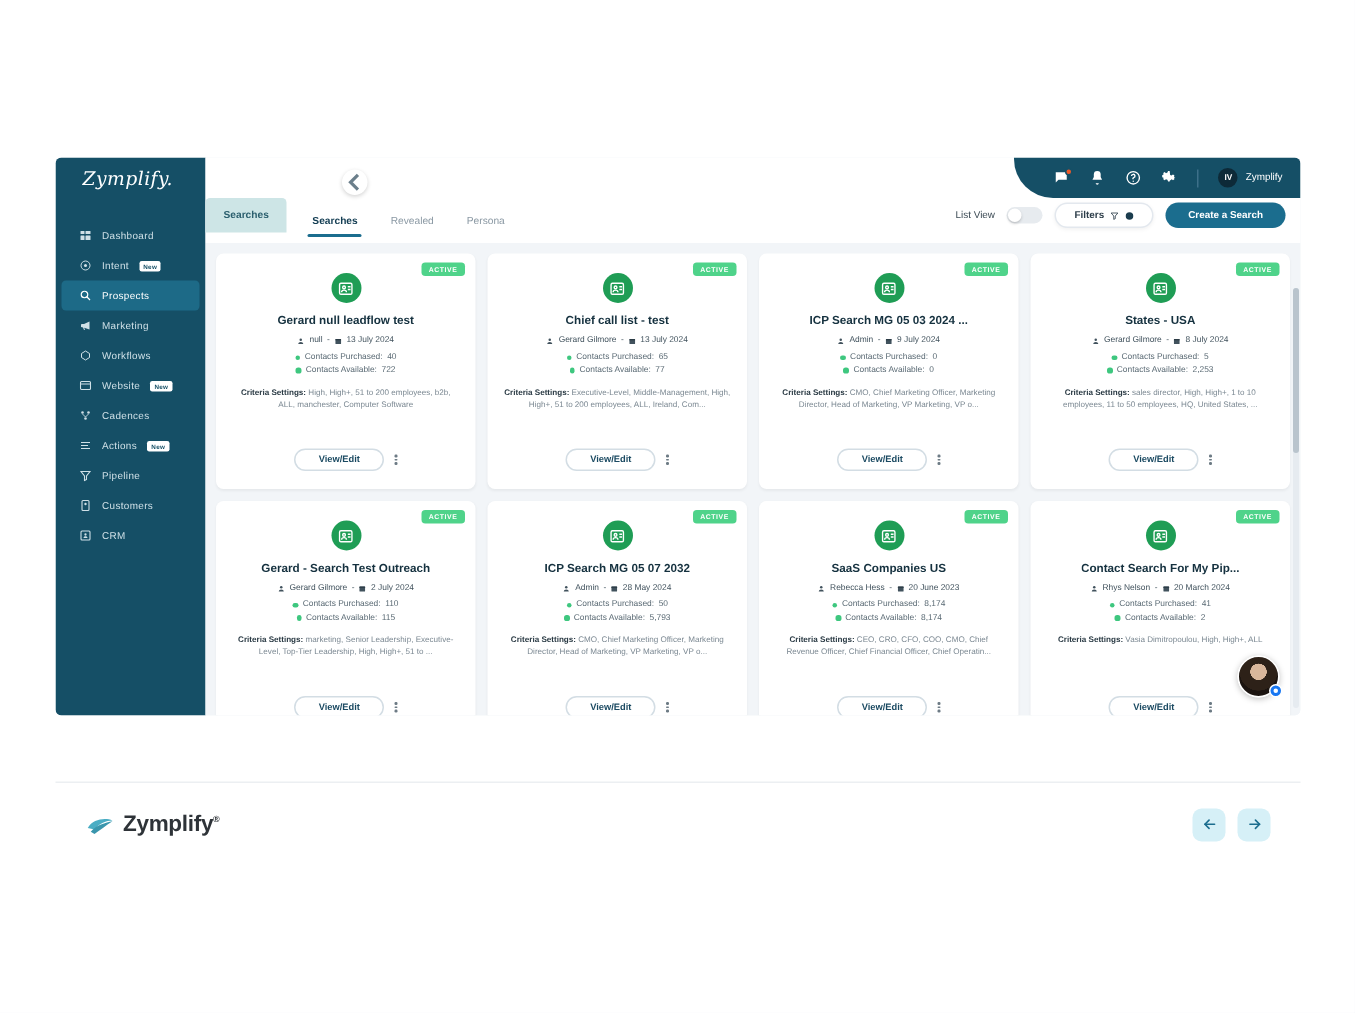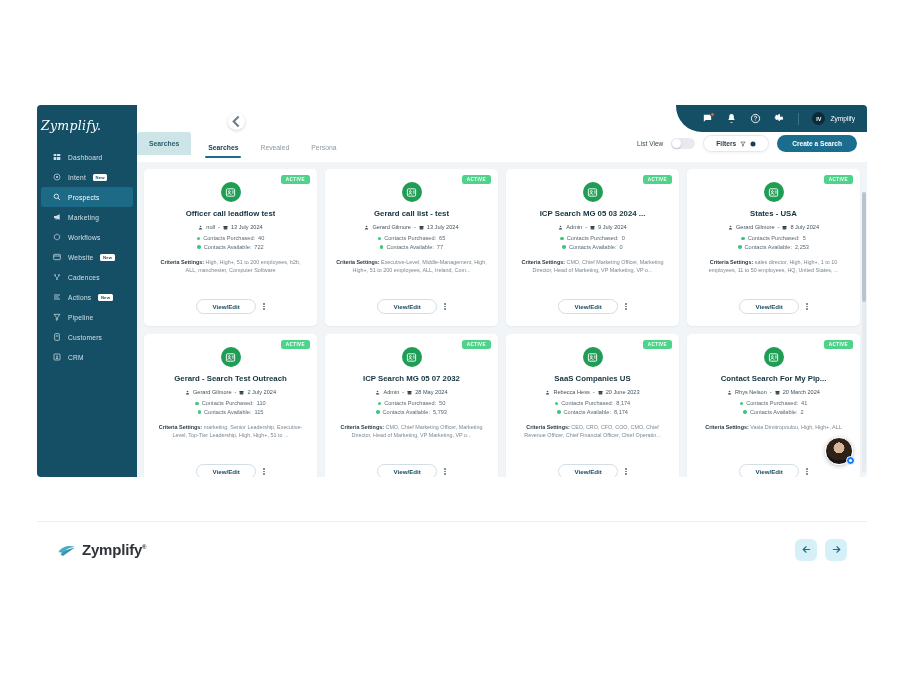--- a/index.html
+++ b/index.html
@@ -24,22 +24,22 @@
   
   .sidebar {
     width: 100px;
     background: #154f66;
     flex: 0 0 100px;
     padding-top: 6px;
     position: relative;
   }
   .brand {
     height: 28px;
-    display: flex; align-items: center;
-    padding-left: 4px;
+    display: flex; align-items: flex-start;
+    padding-left: 18px;
   }
   .brand-text {
     color: #ffffff;
     font-family: "DejaVu Serif", serif;
     font-style: italic;
     font-size: 12.5px;
     letter-spacing: .3px;
   }
   .collapse-btn {
     position: absolute;
@@ -492,21 +492,21 @@
             <div class="status-badge">ACTIVE</div>
             <div class="card-ico">
               <svg viewBox="0 0 24 24" fill="none" stroke="#ffffff" stroke-width="2">
                 <rect x="3" y="4" width="18" height="16" rx="2"></rect>
                 <circle cx="9.5" cy="10" r="2"></circle>
                 <path d="M6 17c0-2 1.6-3 3.5-3s3.5 1 3.5 3"></path>
                 <line x1="15" y1="9" x2="19" y2="9"></line>
                 <line x1="15" y1="13" x2="19" y2="13"></line>
               </svg>
             </div>
-            <div class="card-title">Officer call leadflow test</div>
+            <div class="card-title">Gerard null leadflow test</div>
             <div class="card-meta">
               <span>
                 <svg viewBox="0 0 24 24" fill="#41525d">
                   <circle cx="12" cy="7" r="4"></circle>
                   <path d="M4 21c0-4.4 3.6-7 8-7s8 2.6 8 7z"></path>
                 </svg>
               </span>
               <span>null</span>
               <span>-</span>
               <span>
@@ -543,21 +543,21 @@
             <div class="status-badge">ACTIVE</div>
             <div class="card-ico">
               <svg viewBox="0 0 24 24" fill="none" stroke="#ffffff" stroke-width="2">
                 <rect x="3" y="4" width="18" height="16" rx="2"></rect>
                 <circle cx="9.5" cy="10" r="2"></circle>
                 <path d="M6 17c0-2 1.6-3 3.5-3s3.5 1 3.5 3"></path>
                 <line x1="15" y1="9" x2="19" y2="9"></line>
                 <line x1="15" y1="13" x2="19" y2="13"></line>
               </svg>
             </div>
-            <div class="card-title">Gerard call list - test</div>
+            <div class="card-title">Chief call list - test</div>
             <div class="card-meta">
               <span>
                 <svg viewBox="0 0 24 24" fill="#41525d">
                   <circle cx="12" cy="7" r="4"></circle>
                   <path d="M4 21c0-4.4 3.6-7 8-7s8 2.6 8 7z"></path>
                 </svg>
               </span>
               <span>Gerard Gilmore</span>
               <span>-</span>
               <span>

